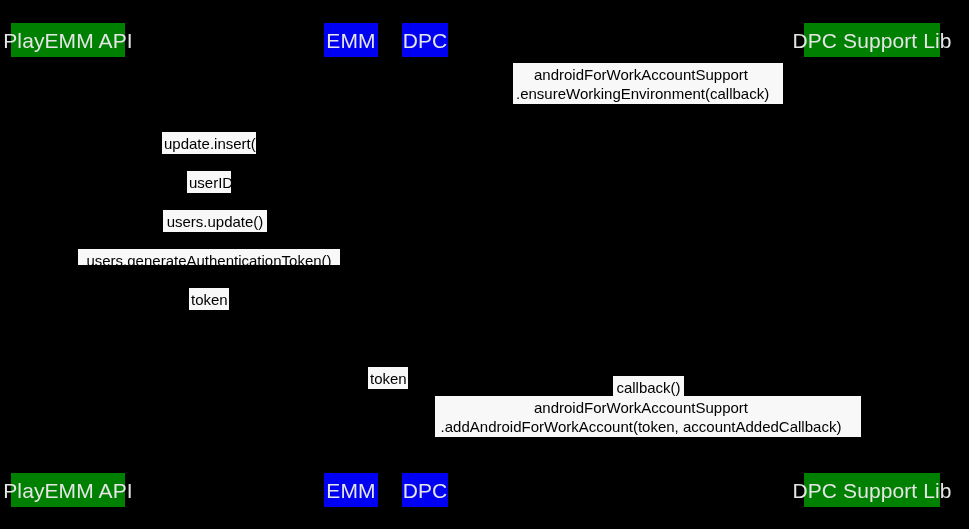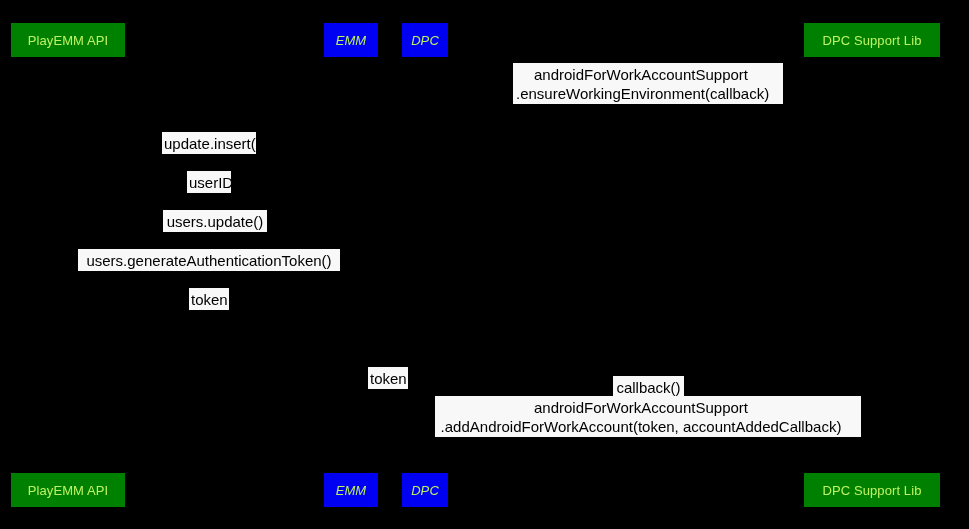--- a/index.html
+++ b/index.html
@@ -16,32 +16,31 @@
     height: 529px;
     background: #000000;
     overflow: hidden;
   }
   .lifeline-box {
     position: absolute;
     box-sizing: border-box;
     display: flex;
     align-items: center;
     justify-content: center;
-    color: #bef264;
-    font-size: 13px;
+    color: #e5e5e5;
+    font-size: 21px;
     line-height: 1;
     white-space: nowrap;
     letter-spacing: 0.1px;
   }
   .lifeline-box.actor-green {
     background: #008000;
   }
   .lifeline-box.actor-blue {
     background: #0000f2;
-    font-style: italic;
   }
   .msg-label {
     position: absolute;
     box-sizing: border-box;
     background: #f8f8f8;
     color: #000000;
     font-size: 15px;
     line-height: 19px;
     white-space: pre;
     text-align: center;
@@ -81,19 +80,19 @@
       <span>DPC Support Lib</span>
     </div>
     <div class="lifeline-box actor-green" style="left: 804px; top: 473px; width: 136px; height: 34px;">
       <span>DPC Support Lib</span>
     </div>
     <div class="msg-label multi" style="left: 513px; top: 63px; width: 270px; height: 41px;">androidForWorkAccountSupport
 .ensureWorkingEnvironment(callback)</div>
     <div class="msg-label single" style="left: 162px; top: 132px; width: 94px; height: 22px;">update.insert()</div>
     <div class="msg-label single" style="left: 187px; top: 171px; width: 44px; height: 22px;">userID</div>
     <div class="msg-label single" style="left: 163px; top: 210px; width: 104px; height: 22px;">users.update()</div>
-    <div class="msg-label single" style="left: 78px; top: 249px; width: 262px; height: 22px;">users.generateAuthenticationToken()</div>
+    <div class="msg-label single" style="left: 78px; top: 249px; width: 262px; height: 16px;">users.generateAuthenticationToken()</div>
     <div class="msg-label single" style="left: 189px; top: 288px; width: 40px; height: 22px;">token</div>
     <div class="msg-label single" style="left: 613px; top: 344px; width: 71px; height: 22px; margin-top: 32px;">callback()</div>
     <div class="msg-label single" style="left: 368px; top: 367px; width: 40px; height: 22px;">token</div>
     <div class="msg-label multi" style="left: 435px; top: 396px; width: 426px; height: 41px;">androidForWorkAccountSupport
 .addAndroidForWorkAccount(token, accountAddedCallback)</div>
   </div>
 
 </body></html>

